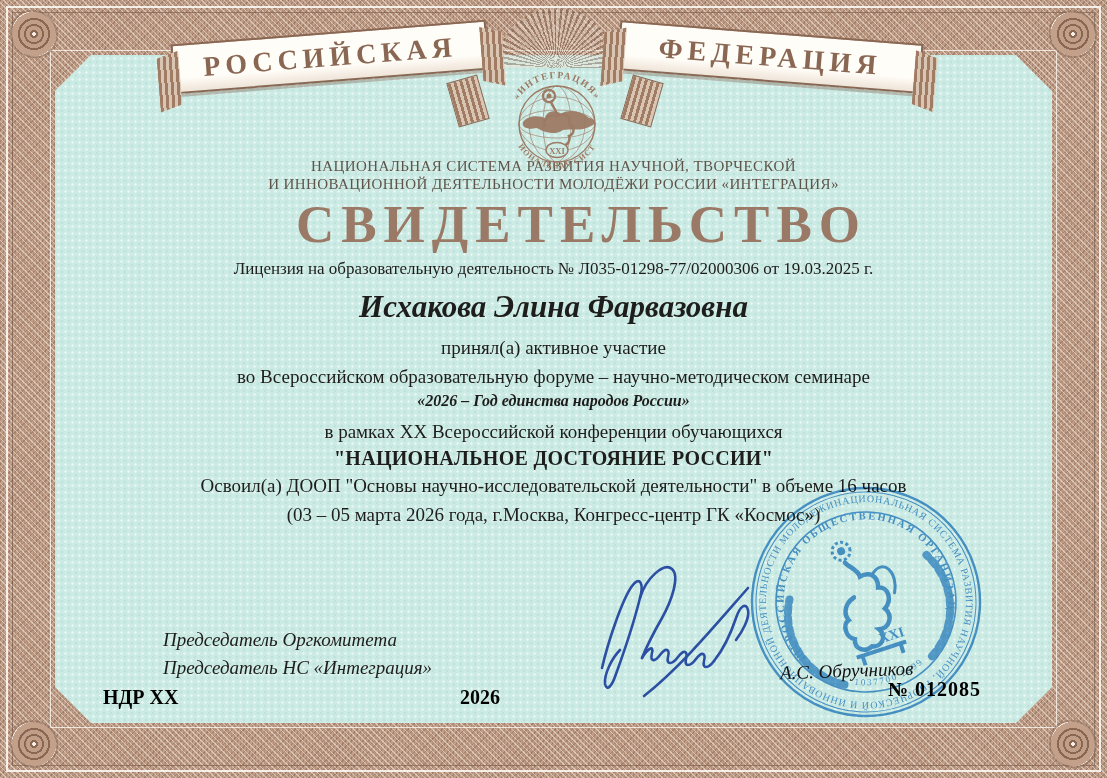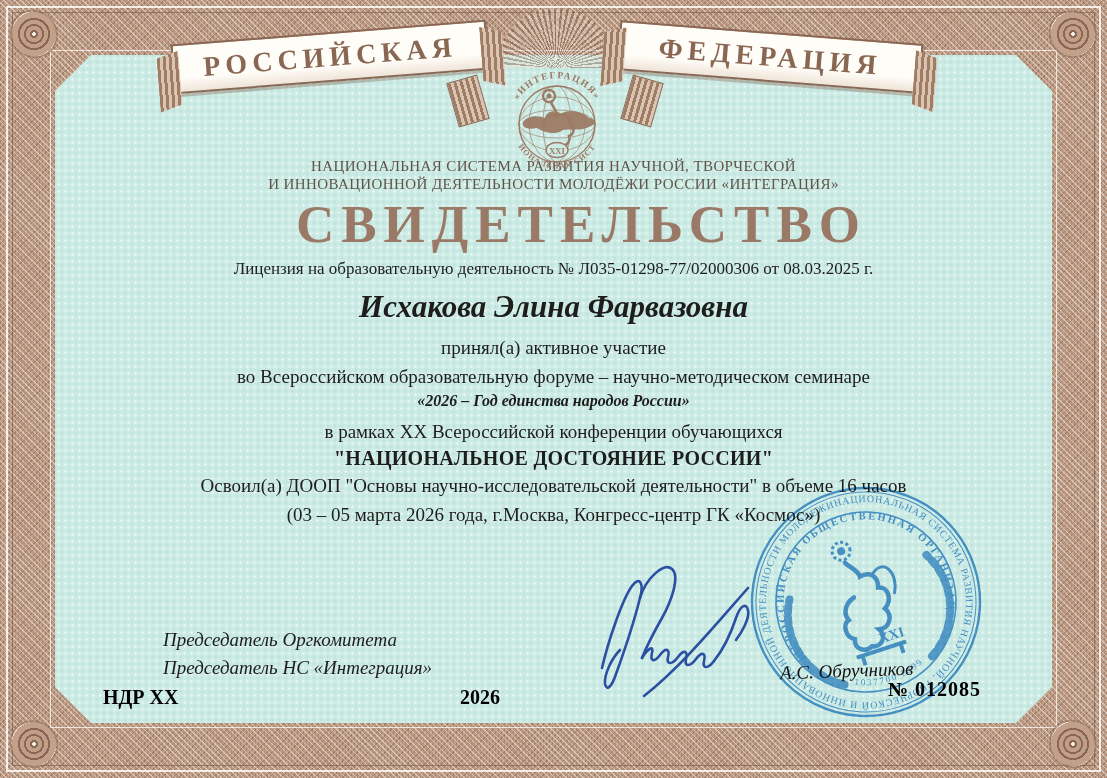--- a/index.html
+++ b/index.html
@@ -144,21 +144,21 @@
       <textPath href="#embTop" startOffset="50%" text-anchor="middle">«ИНТЕГРАЦИЯ»</textPath>
     </text>
     <text font-size="8" letter-spacing="1" fill="#9c7a64" font-weight="bold">
       <textPath href="#embBottom" startOffset="50%" text-anchor="middle">НАЦИОНАЛЬНАЯ  СИСТЕМА</textPath>
     </text>
   </svg>
 
   <div class="tline org-line" id="orgline1">НАЦИОНАЛЬНАЯ СИСТЕМА РАЗВИТИЯ НАУЧНОЙ, ТВОРЧЕСКОЙ</div>
   <div class="tline org-line" id="orgline2">И ИННОВАЦИОННОЙ ДЕЯТЕЛЬНОСТИ МОЛОДЁЖИ РОССИИ «ИНТЕГРАЦИЯ»</div>
   <div class="tline cert-title">СВИДЕТЕЛЬСТВО</div>
-  <div class="tline license">Лицензия на образовательную деятельность № Л035-01298-77/02000306 от 08.03.2025 г.</div>
+  <div class="tline license">Лицензия на образовательную деятельность № Л035-01298-77/02000306 от 19.03.2025 г.</div>
 
   <div class="tline holder-name">Исхакова Элина Фарвазовна</div>
   <div class="tline l-participation">принял(а) активное участие</div>
   <div class="tline l-event">во Всероссийском образовательную форуме – научно-методическом семинаре</div>
   <div class="tline l-theme">«2026 – Год единства народов России»</div>
   <div class="tline l-framework">в рамках XX Всероссийской конференции обучающихся</div>
   <div class="tline l-conference">"НАЦИОНАЛЬНОЕ ДОСТОЯНИЕ РОССИИ"</div>
   <div class="tline l-course">Освоил(а) ДООП "Основы научно-исследовательской деятельности" в объеме 16 часов</div>
   <div class="tline l-dates">(03 – 05 марта 2026 года, г.Москва, Конгресс-центр ГК «Космос»)</div>
 

